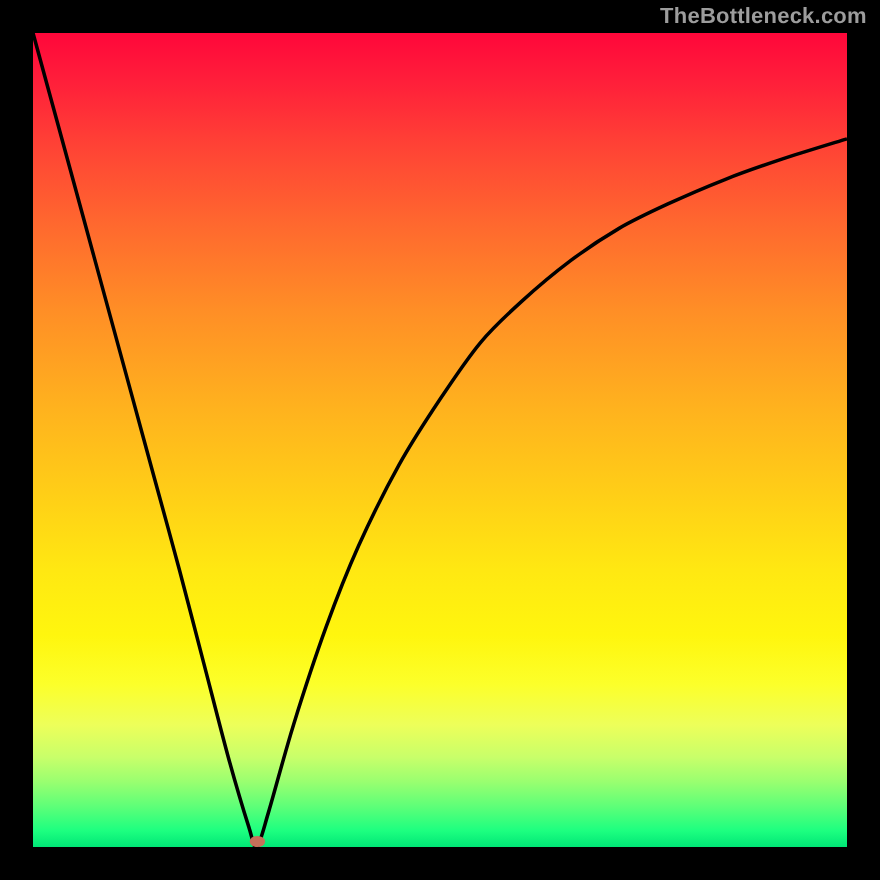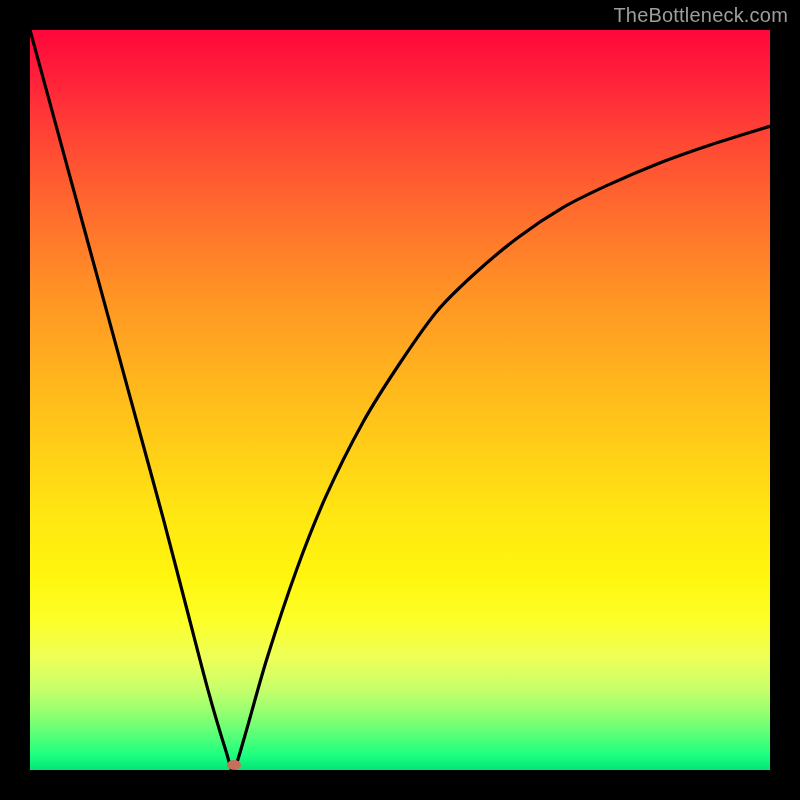--- a/index.html
+++ b/index.html
@@ -44,21 +44,21 @@
       #1dff80 98%,
       #00e676 100%
     );
   }
   .watermark {
     position: absolute;
     top: 4px;
     right: 12px;
     color: #9d9d9d;
     font-size: 20px;
-    font-weight: 400;
+    font-weight: 700;
     letter-spacing: 0.2px;
     user-select: none;
   }
   svg.curve {
     position: absolute;
     top: 0;
     left: 0;
     width: 740px;
     height: 740px;
     overflow: visible;

